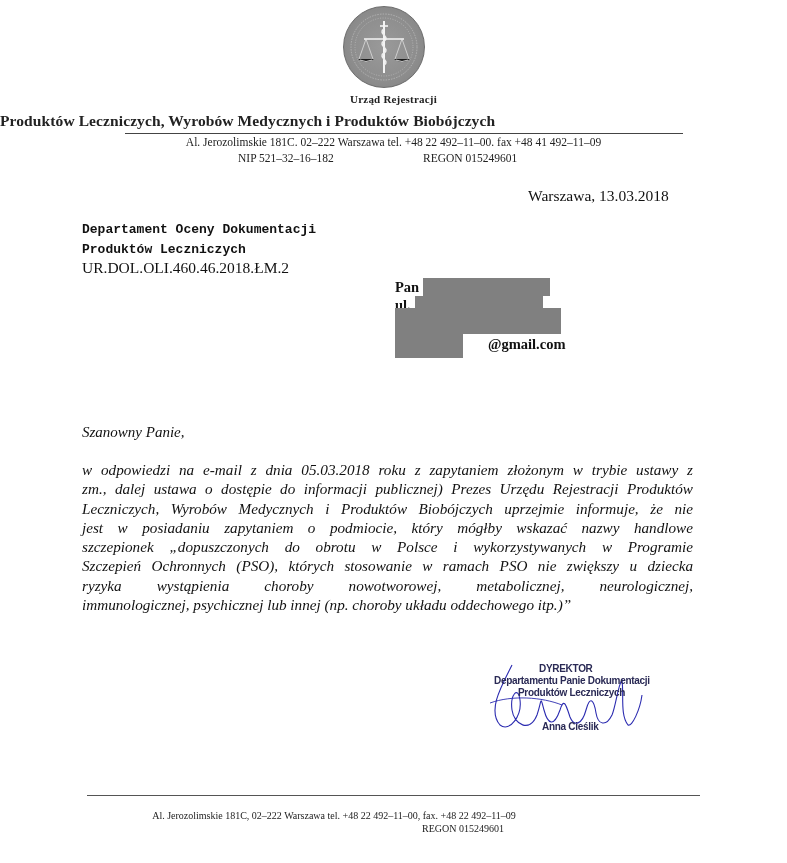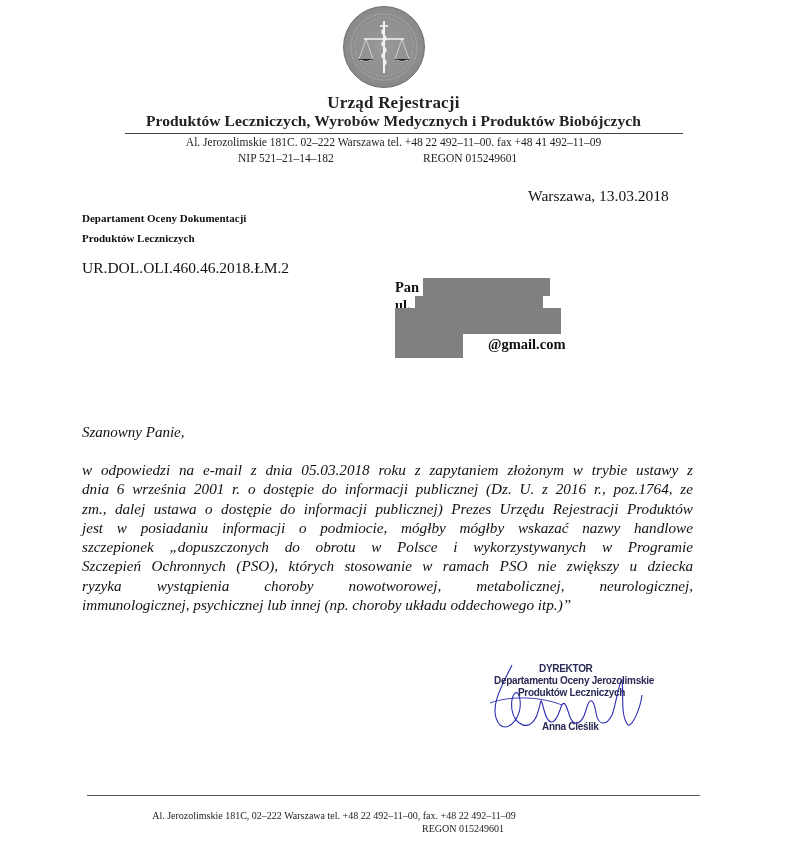--- a/index.html
+++ b/index.html
@@ -6,28 +6,28 @@
   body { width: 787px; height: 863px; position: relative; overflow: hidden;
          font-family: "Liberation Serif", "DejaVu Serif", serif; color: #111; }
   .abs { position: absolute; }
 
   
   .seal { left: 343px; top: 6px; width: 80px; height: 80px; border-radius: 50%;
           background: radial-gradient(circle at 50% 50%, #9a9a9a 0%, #8d8d8d 60%, #7f7f7f 100%);
           border: 1px solid #6d6d6d; }
   .seal svg { position: absolute; left: 0; top: 0; }
 
-  .hdr-title { left: 0; width: 787px; text-align: center; top: 93px; font-size: 17px; font-weight: bold; color: #222; letter-spacing: 0.2px; }
-  .hdr-sub { left: 0; width: 787px; text-align: center; top: 112px; font-size: 15.5px; font-weight: bold; color: #222; letter-spacing: 0.1px; }
+  .hdr-title { left: 0; width: 787px; text-align: center; top: 93px; font-size: 11px; font-weight: bold; color: #222; letter-spacing: 0.2px; }
+  .hdr-sub { left: 0; width: 787px; top: 112px; font-size: 15.5px; font-weight: bold; color: #222; letter-spacing: 0.1px; }
   .hdr-rule { left: 125px; top: 133px; width: 558px; height: 0; border-top: 1px solid #444; }
   .hdr-addr { left: 0; width: 787px; text-align: center; top: 136px; font-size: 11.5px; color: #222; }
   .hdr-ids { top: 152px; font-size: 11.5px; color: #222; }
 
   .date { left: 528px; top: 187px; font-size: 15.5px; }
-  .dept { left: 82px; top: 208px; font-size: 11px; font-weight: bold; line-height: 20px; }
+  .dept { left: 82px; top: 220px; font-size: 13px; font-weight: bold; line-height: 20px; font-family: Liberation Mono, monospace; }
   .ref { left: 82px; top: 259px; font-size: 15.5px; }
 
   .addr-line { font-size: 14.5px; font-weight: bold; }
   .redact { background: #808080; }
 
   .greeting { left: 82px; top: 424px; font-size: 15px; font-style: italic; }
 
   .body-text { left: 82px; top: 460px; width: 611px; font-size: 15.2px; line-height: 19.3px;
                text-align: justify; }
   .body-text .ln { display: block; text-align: justify; text-align-last: justify; white-space: nowrap; height: 19.3px; font-style: italic; }
@@ -59,21 +59,21 @@
     <path d="M50 52 Q58 58 66 52 Z" fill="#1a1a1a"></path>
     <path d="M16 53 Q22 56 28 53" fill="none" stroke="#f4f4f4" stroke-width="0.8"></path>
     <path d="M52 53 Q58 56 64 53" fill="none" stroke="#f4f4f4" stroke-width="0.8"></path>
   </svg>
 </div>
 
 <div class="abs hdr-title">Urząd Rejestracji</div>
 <div class="abs hdr-sub">Produktów Leczniczych, Wyrobów Medycznych i Produktów Biobójczych</div>
 <div class="abs hdr-rule"></div>
 <div class="abs hdr-addr">Al. Jerozolimskie 181C. 02–222 Warszawa tel. +48 22 492–11–00. fax +48 41 492–11–09</div>
-<div class="abs hdr-ids" style="left:238px;">NIP 521–21–14–182</div>
+<div class="abs hdr-ids" style="left:238px;">NIP 521–32–16–182</div>
 <div class="abs hdr-ids" style="left:423px;">REGON 015249601</div>
 
 <div class="abs date">Warszawa, 13.03.2018</div>
 <div class="abs dept">
   <div>Departament Oceny Dokumentacji</div>
   <div>Produktów Leczniczych</div>
 </div>
 <div class="abs ref">UR.DOL.OLI.460.46.2018.ŁM.2</div>
 
 <div class="abs addr-line" style="left:395px; top:279px;">Pan</div>
@@ -81,36 +81,36 @@
 <div class="abs addr-line" style="left:395px; top:297px;">ul.</div>
 <div class="abs redact" style="left:415px; top:296px; width:128px; height:13px;"></div>
 <div class="abs redact" style="left:395px; top:308px; width:166px; height:26px;"></div>
 <div class="abs redact" style="left:395px; top:334px; width:68px; height:24px;"></div>
 <div class="abs addr-line" style="left:488px; top:336px;">@gmail.com</div>
 
 <div class="abs greeting">Szanowny Panie,</div>
 
 <div class="abs body-text">
   <span class="ln">w odpowiedzi na e-mail z dnia 05.03.2018 roku z zapytaniem złożonym w trybie ustawy z</span>
-  <span class="ln">dnia 6 września 2001 r. o dostępie do informacji publicznej (Dz. U. z 2016 r., poz.1764, ze</span>
   <span class="ln">zm., dalej ustawa o dostępie do informacji publicznej) Prezes Urzędu Rejestracji Produktów</span>
-  <span class="ln">jest w posiadaniu informacji o podmiocie, mógłby mógłby wskazać nazwy handlowe</span>
+  <span class="ln">Leczniczych, Wyrobów Medycznych i  Produktów Biobójczych uprzejmie informuje, że nie</span>
+  <span class="ln">jest w posiadaniu zapytaniem o podmiocie, który mógłby wskazać nazwy handlowe</span>
   <span class="ln">szczepionek „dopuszczonych do obrotu w Polsce i wykorzystywanych w Programie</span>
   <span class="ln">Szczepień Ochronnych (PSO), których stosowanie w ramach PSO nie zwiększy u dziecka</span>
   <span class="ln">ryzyka wystąpienia choroby nowotworowej, metabolicznej, neurologicznej,</span>
   <span class="ln last">immunologicznej, psychicznej lub innej (np. choroby układu oddechowego itp.)”</span>
 </div>
 
 <div class="abs sig">
   <svg width="200" height="90" viewBox="0 0 200 90" style="position:absolute;left:0;top:0;">
     <path d="M30 10 C20 30, 5 55, 18 70 C28 78, 40 60, 38 45 C36 30, 28 40, 30 55 C32 70, 48 78, 55 60 C60 45, 58 40, 62 55 C66 70, 72 72, 78 55 C82 42, 84 50, 88 62 C92 72, 100 70, 104 55 C108 40, 112 45, 114 58 C116 70, 124 72, 130 60 C134 50, 136 30, 140 25 C142 40, 138 60, 146 70 C150 72, 158 55, 160 40" fill="none" stroke="#2b2bb0" stroke-width="1.1"></path>
     <path d="M8 48 C30 40, 60 42, 80 50" fill="none" stroke="#2b2bb0" stroke-width="0.9"></path>
   </svg>
   <div class="sig-text" style="left:57px; top:8px;">DYREKTOR</div>
-  <div class="sig-text" style="left:12px; top:20px;">Departamentu Oceny Jerozolimskie</div>
+  <div class="sig-text" style="left:12px; top:20px;">Departamentu Panie Dokumentacji</div>
   <div class="sig-text" style="left:36px; top:32px;">Produktów Leczniczych</div>
   <div class="sig-text" style="left:60px; top:66px;">Anna Cieślik</div>
 </div>
 
 <div class="abs foot-rule"></div>
 <div class="abs foot-addr">Al. Jerozolimskie 181C, 02–222 Warszawa tel. +48 22 492–11–00, fax. +48 22 492–11–09</div>
 <div class="abs foot-ids" style="left:268px;margin-top:48px;">NIP 521-32-14-182</div>
 <div class="abs foot-ids" style="left:422px;">REGON 015249601</div>
 
 </body></html>

